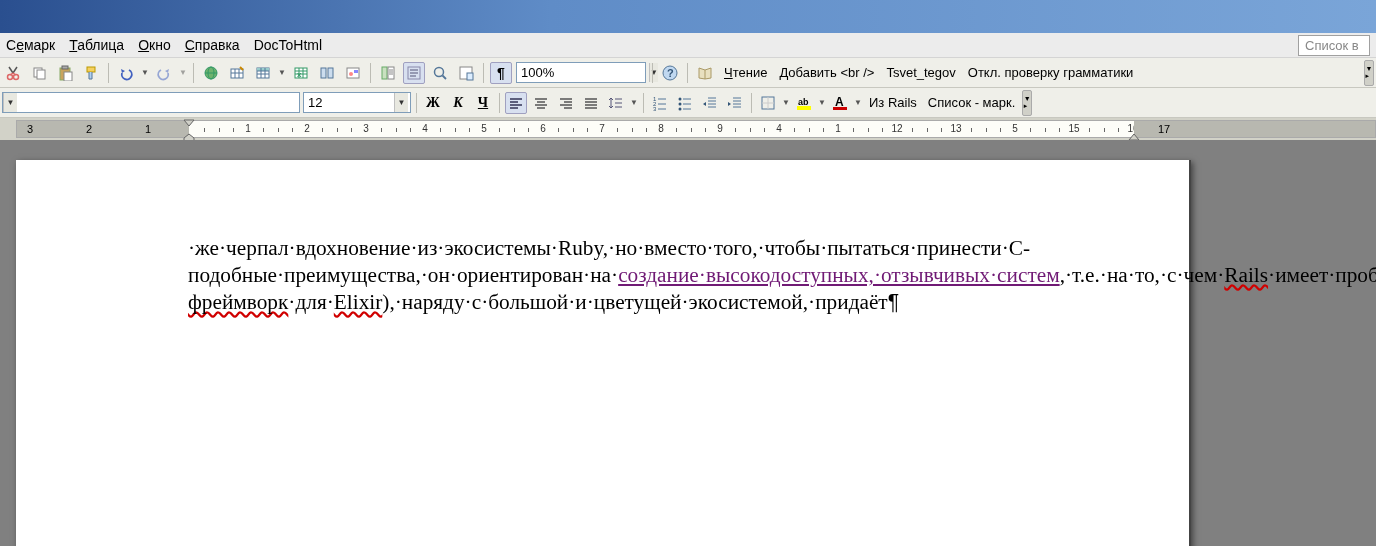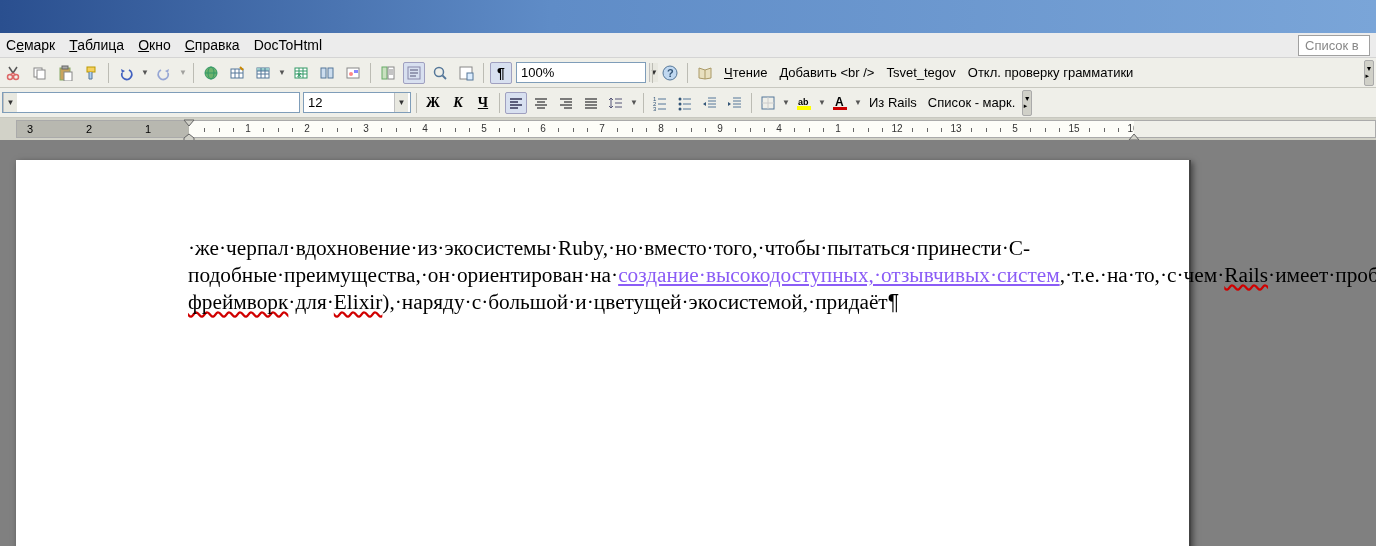--- a/index.html
+++ b/index.html
@@ -23,21 +23,21 @@
   .rulerbar { height: 22px; background: #d2d2c8; display: flex; align-items: center; position: relative; }
   .ruler { position: absolute; left: 16px; right: 0; top: 2px; height: 18px; background: #efefe9; border: 1px solid #aaa; display:flex; }
   .ruler .dark { background: #b8b8b0; height:100%; }
   .ruler .light { background: #fdfdf8; height:100%; position:relative; overflow:hidden; }
   .ruler .marks { position:absolute; left:0; top:0; right:0; bottom:0; font-size:10px; color:#333; }
   .ruler .num { position:absolute; top:2px; transform: translateX(-50%); }
   .ruler .tick { position:absolute; top:7px; width:1px; height:4px; background:#666; }
   .workspace { height: 436px; background: #808080; overflow: hidden; position: relative; }
   .page { position: absolute; left: 16px; top: 20px; width: 1175px; height: 1400px; background: #fff; box-shadow: 2px 2px 6px rgba(0,0,0,0.5); border-right: 2px solid #444; border-bottom: 2px solid #444; }
   .page-content { position: absolute; left: 172px; top: 75px; width: 945px; font-family: 'Times New Roman', serif; font-size: 21.3px; line-height: 27px; color: #000; }
-  .page-content a { color: #8b5cf6; text-decoration: underline; }
+  .page-content a { color: #701a75; text-decoration: underline; }
   .wavy-red { text-decoration: underline wavy #d00000; text-decoration-skip-ink: none; }
   .pilcrow { font-family: Arial, sans-serif; }
   svg { display:block; }
 </style>
 </head>
 <body>
 
 <div class="titlebar"></div>
 
 <div class="menubar">
@@ -352,20 +352,23 @@
           <span class="num" style="left: 885px;">15</span>
           <span class="tick" style="left: 840.75px;"></span>
           <span class="tick" style="left: 855.5px;"></span>
           <span class="tick" style="left: 870.25px;"></span>
           <span class="num" style="left: 944px;">16</span>
           <span class="tick" style="left: 899.75px;"></span>
           <span class="tick" style="left: 914.5px;"></span>
           <span class="tick" style="left: 929.25px;"></span>
         </div>
     </div>
+    <div class="dark" style="flex:1;position:relative">
+      <span class="num" style="left:30px">17</span>
+    </div>
     <svg style="position:absolute;left:166px;top:-2px" width="12" height="8">
         <path d="M1 1 H11 L6 7 Z" fill="#d0d0c8" stroke="#666"></path>
       </svg>
     <svg style="position:absolute;left:166px;top:12px" width="12" height="10">
         <path d="M1 9 H11 V5 L6 1 L1 5 Z" fill="#d0d0c8" stroke="#666"></path>
       </svg>
     <svg style="position:absolute;left:1111px;top:12px" width="12" height="8">
         <path d="M1 7 H11 L6 1 Z" fill="#d0d0c8" stroke="#666"></path>
       </svg>
   </div>

